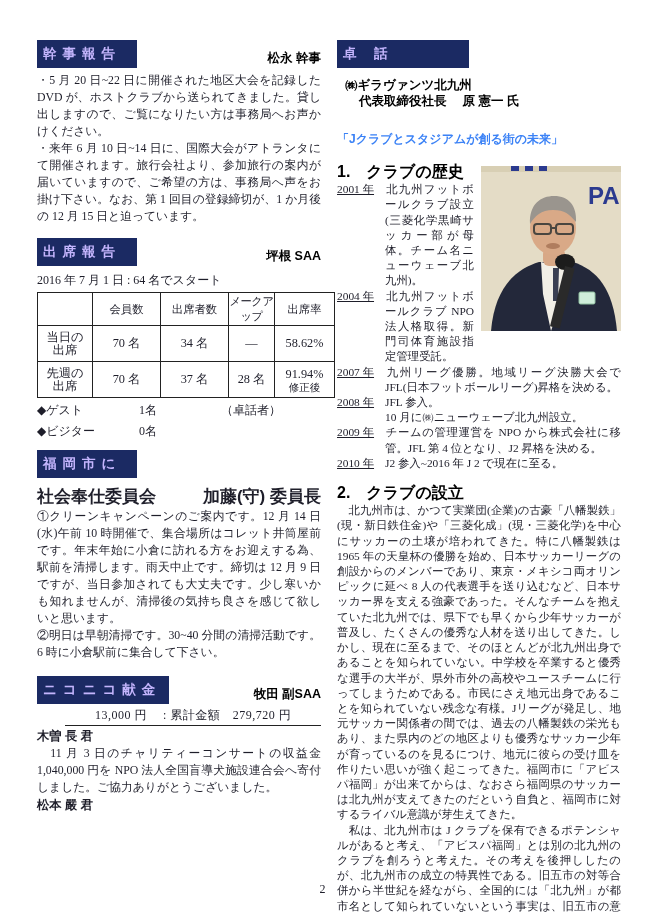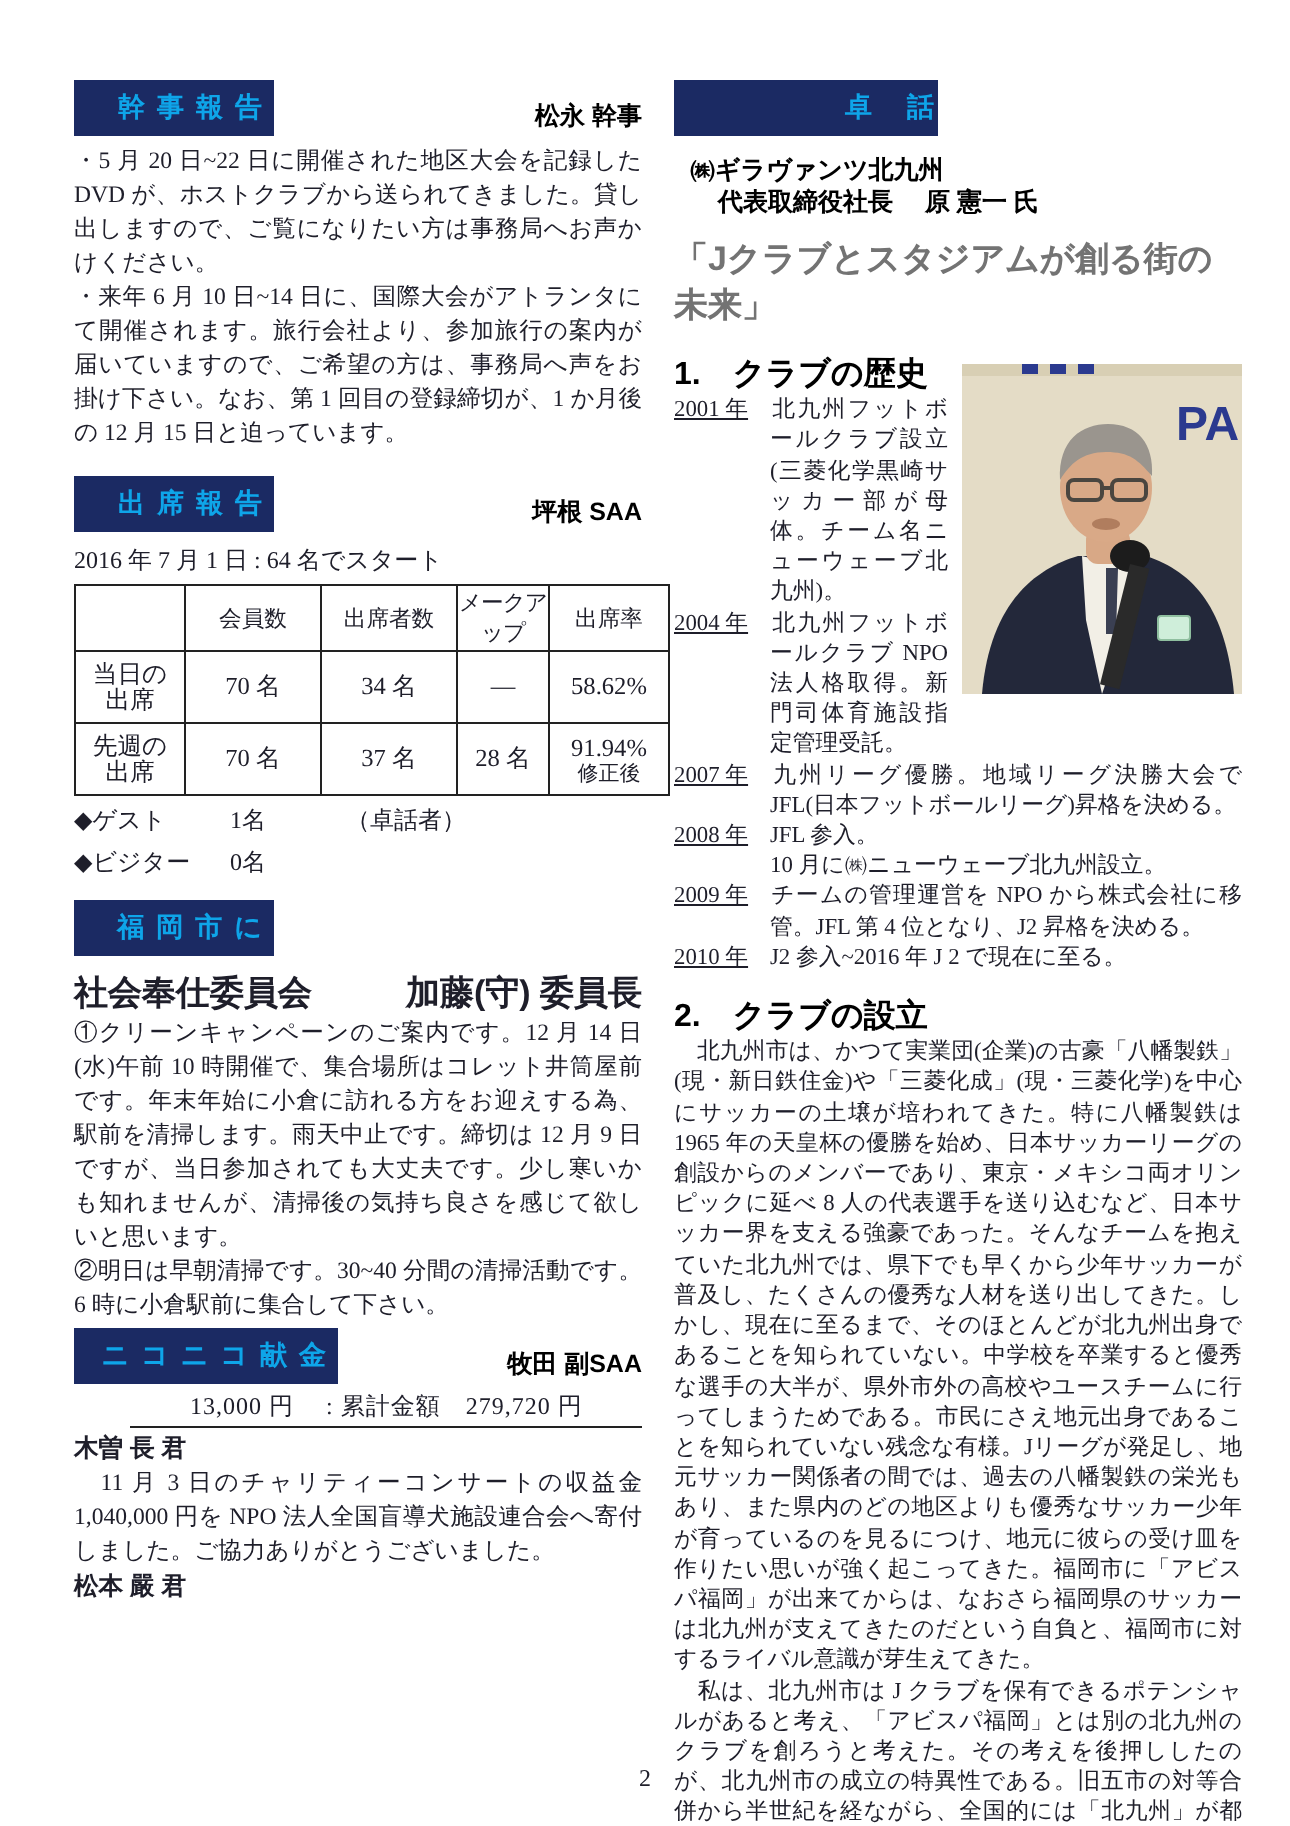--- a/index.html
+++ b/index.html
@@ -9,24 +9,24 @@
     background:#ffffff; overflow:hidden;
     font-family:"Liberation Serif","DejaVu Serif",serif;
     color:#1e1e2a;
   }
   .col { position:absolute; top:40px; width:284px; }
   .col-left  { left:37px; }
   .col-right { left:337px; }
 
   .sec-head { display:flex; justify-content:space-between; align-items:flex-end; }
   .bar {
-    background:#1b2a63; color:#0ea5e9;
+    background:#1b2a63; color:#c4b5fd;
     font-family:"Liberation Sans","DejaVu Sans",sans-serif;
     font-weight:bold; font-size:13.5px; letter-spacing:6px;
-    text-align:right; padding:5px 0 5px 6px; width:100px;
+    text-align:left; padding:5px 0 5px 6px; width:100px;
   }
   .bar.wide { width:132px; }
   .byline {
     font-family:"Liberation Sans","DejaVu Sans",sans-serif;
     font-weight:bold; font-size:12.5px; color:#000000; padding-bottom:1px;
   }
   .body-text { font-size:11.8px; line-height:17px; text-align:justify; }
   .col-left .body-text p { margin:0; }
 
   
@@ -34,41 +34,41 @@
   table.att { border-collapse:collapse; width:100%; margin-top:3px; table-layout:fixed; }
   table.att td, table.att th {
     border:1.2px solid #222; text-align:center; vertical-align:middle;
     font-weight:normal; font-size:12.3px; padding:1px 0;
   }
   table.att th { font-size:11.3px; height:20px; }
   th.makeup-h { font-size:8.5px; letter-spacing:-0.5px; }
   td.rowlab { font-size:10.8px; line-height:13px; }
   table.att td { height:36px; }
   .rate-note { font-size:10.5px; line-height:11px; display:block; }
-  .kv-line { display:flex; font-size:12px; margin-top:4px; }
+  .kv-line { display:flex; font-size:12px; margin-top:4px;gap:24px; }
   .kv-line .k { width:78px; } .kv-line .v { width:58px; } .kv-line .n { }
 
   .committee-row { display:flex; justify-content:space-between; margin-top:7px;
     font-family:Liberation Sans, sans-serif; font-weight:bold; font-size:17px; }
 
   .amount-line {
     margin:3px 0 2px 28px; border-bottom:1.2px solid #222;
     font-size:12px; padding:0 2px 1px 30px; letter-spacing:0.5px;
   }
   .donor-name { font-family:"Liberation Sans","DejaVu Sans",sans-serif;
     font-weight:bold; font-size:12.3px; margin-top:1px; }
 
   
   .speaker-block { margin:9px 0 0 8px;
     font-family:"Liberation Sans","DejaVu Sans",sans-serif;
     font-weight:bold; font-size:12.5px; line-height:16px; color:#000000; }
   .speaker-block .l2 { margin-left:14px; }
-  .talk-title { margin-top:9px;
-    font-family:"Liberation Sans","DejaVu Sans",sans-serif;
-    font-weight:bold; font-size:17px; color:#737373; }
+  .talk-title { margin-top:22px;
+    font-family:"Liberation Sans","DejaVu Sans",sans-serif;
+    font-weight:bold; font-size:12px; color:#3b82f6; }
   .r-body { font-size:11.4px; line-height:15.2px; text-align:justify; }
   .sec-title { font-family:"Liberation Sans","DejaVu Sans",sans-serif;
     font-weight:bold; font-size:16px; color:#000000; margin-bottom:3px; }
   .history-wrap { margin-top:16px; }
   .photo { float:right; width:140px; height:165px; margin:2px 0 5px 7px; }
   .hist-item { padding-left:48px; text-indent:-48px; }
   .hist-item .yr { display:inline-block; width:48px; text-indent:0;text-decoration:underline; }
   .prewrap { white-space:pre-line; }
   .sec2 { margin-top:14px; clear:none; }
   .page-num { position:absolute; left:0; right:0; bottom:16px; text-align:center;
@@ -144,21 +144,21 @@
     </div>
     <div class="committee-row">
       <span>社会奉仕委員会</span>
       <span>加藤(守) 委員長</span>
     </div>
     <div class="body-text">
       <p>①クリーンキャンペーンのご案内です。12 月 14 日(水)午前 10 時開催で、集合場所はコレット井筒屋前です。年末年始に小倉に訪れる方をお迎えする為、駅前を清掃します。雨天中止です。締切は 12 月 9 日ですが、当日参加されても大丈夫です。少し寒いかも知れませんが、清掃後の気持ち良さを感じて欲しいと思います。</p>
       <p>②明日は早朝清掃です。30~40 分間の清掃活動です。6 時に小倉駅前に集合して下さい。</p>
     </div>
 
-    <div class="sec-head" style="margin-top:3px">
+    <div class="sec-head" style="margin-top:15px">
       <div class="bar wide">ニコニコ献金</div>
       <div class="byline">牧田 副SAA</div>
     </div>
     <div class="amount-line">13,000 円　 : 累計金額　279,720 円</div>
 
     <div>
       <div class="donor-name">木曽 長 君</div>
       <div class="body-text">　11 月 3 日のチャリティーコンサートの収益金 1,040,000 円を NPO 法人全国盲導犬施設連合会へ寄付しました。ご協力ありがとうございました。</div>
     </div>
     <div>

